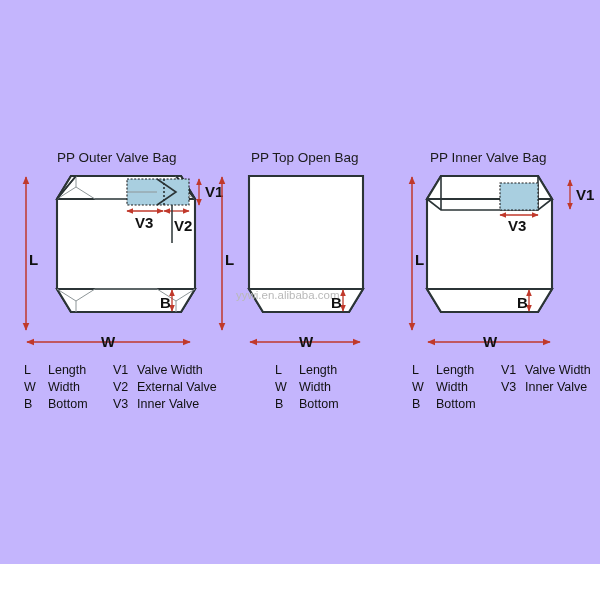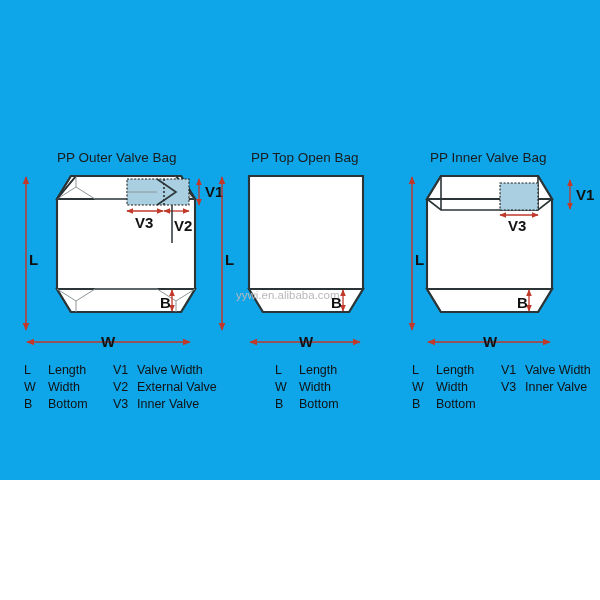--- a/index.html
+++ b/index.html
@@ -3,22 +3,22 @@
 <meta charset="utf-8">
 <style>
   html, body {
     margin: 0;
     padding: 0;
     background: #ffffff;
   }
   #page {
     position: relative;
     width: 600px;
-    height: 480px;
-    background: #0ea5e9;
+    height: 564px;
+    background: #c4b5fd;
     font-family: "Liberation Sans", sans-serif;
     overflow: hidden;
   }
   .diagram-svg {
     position: absolute;
     top: 0;
     left: 0;
     width: 600px;
     height: 600px;
   }

